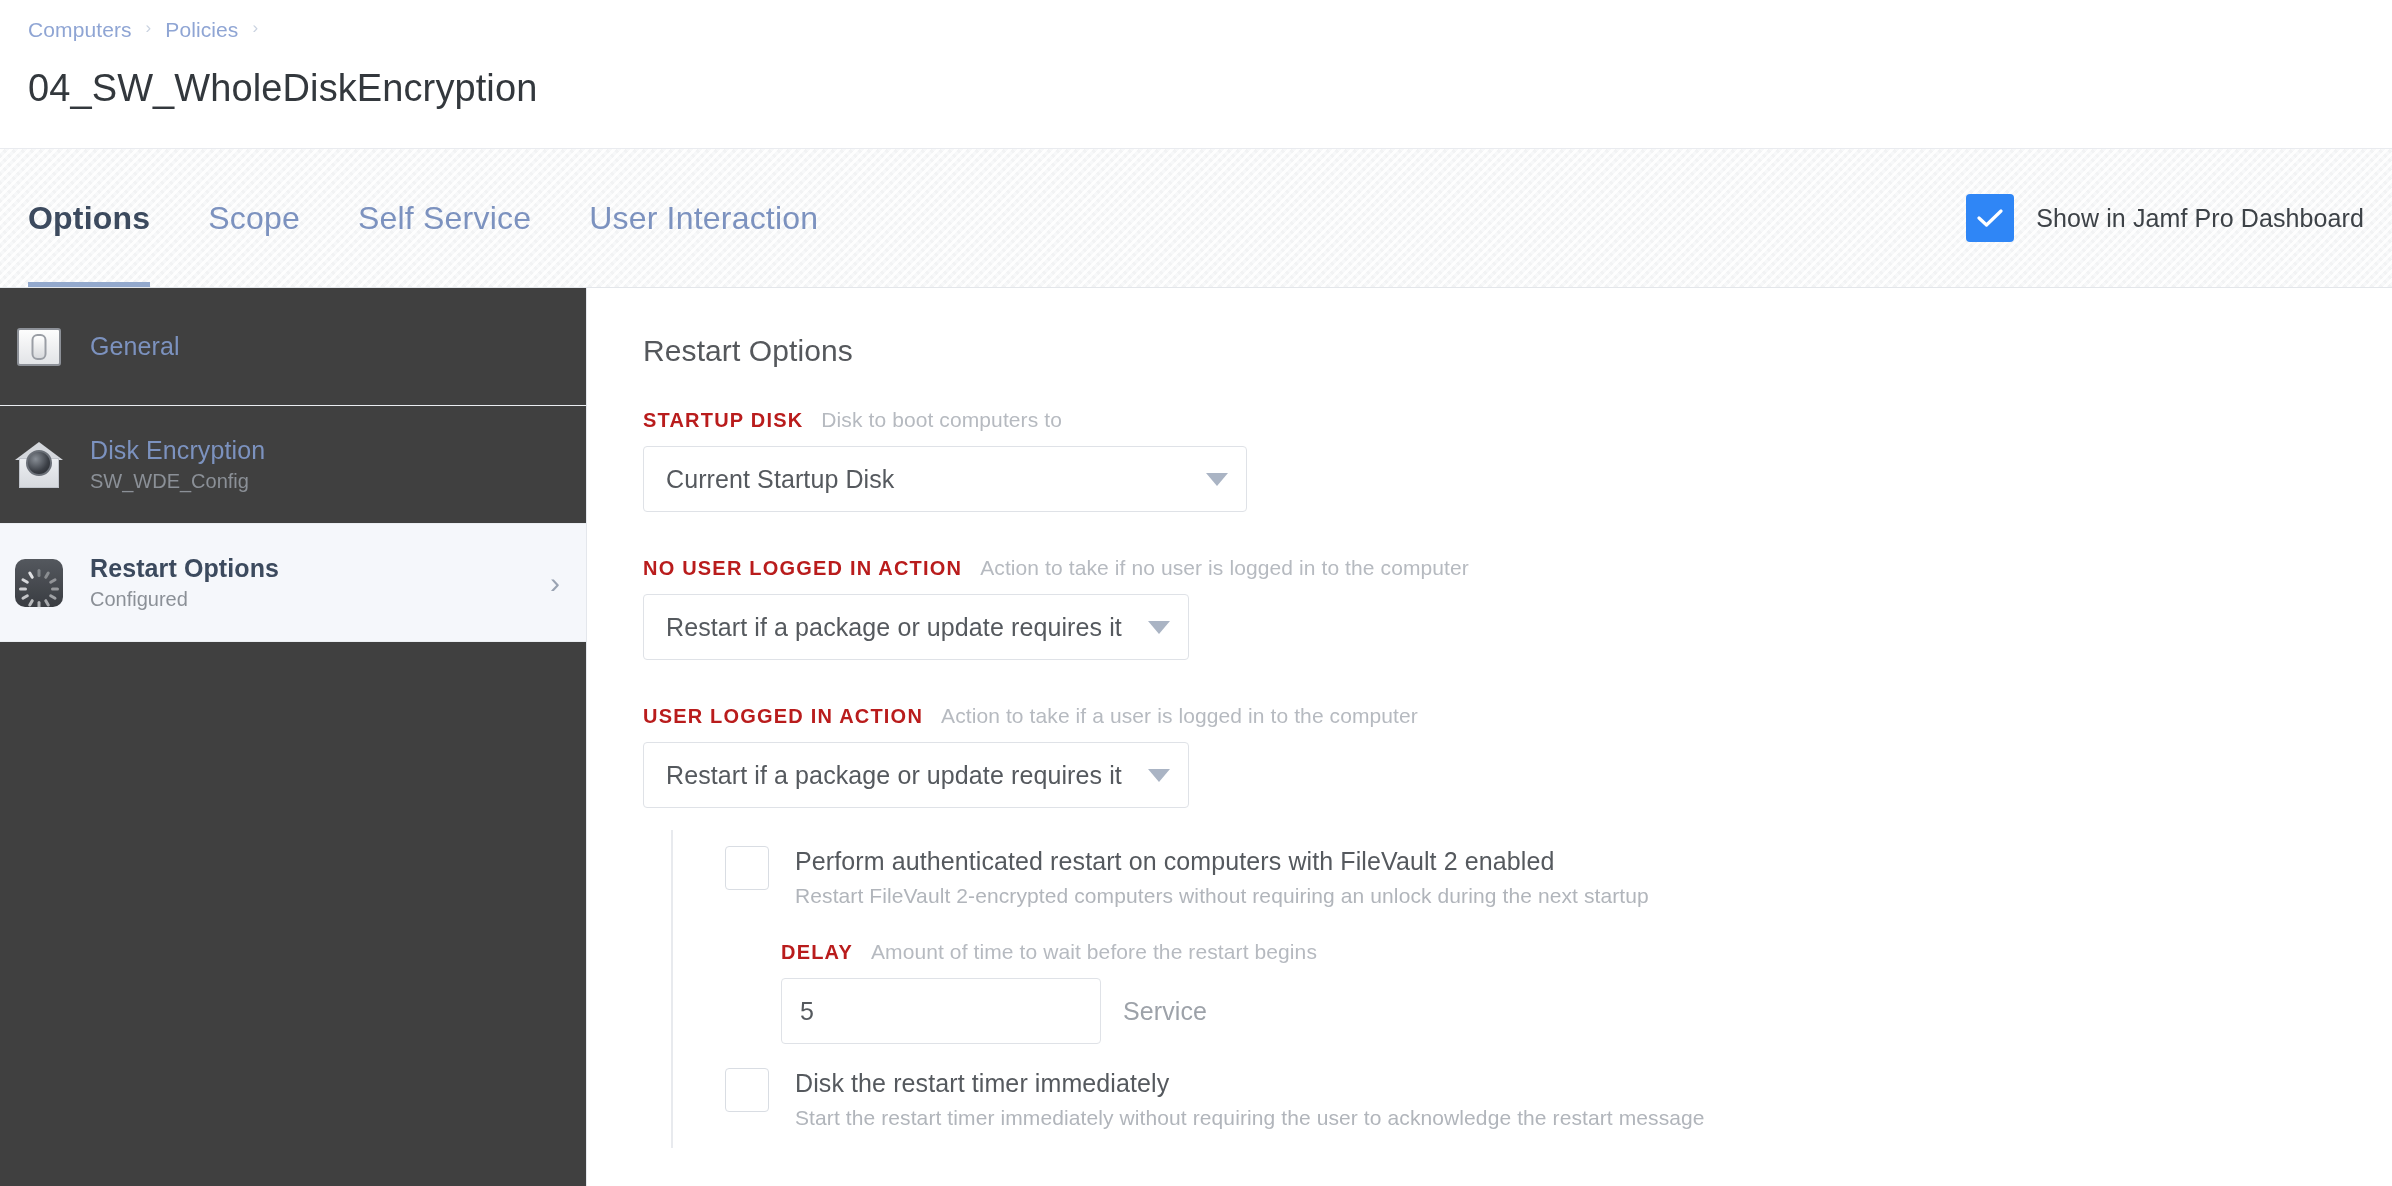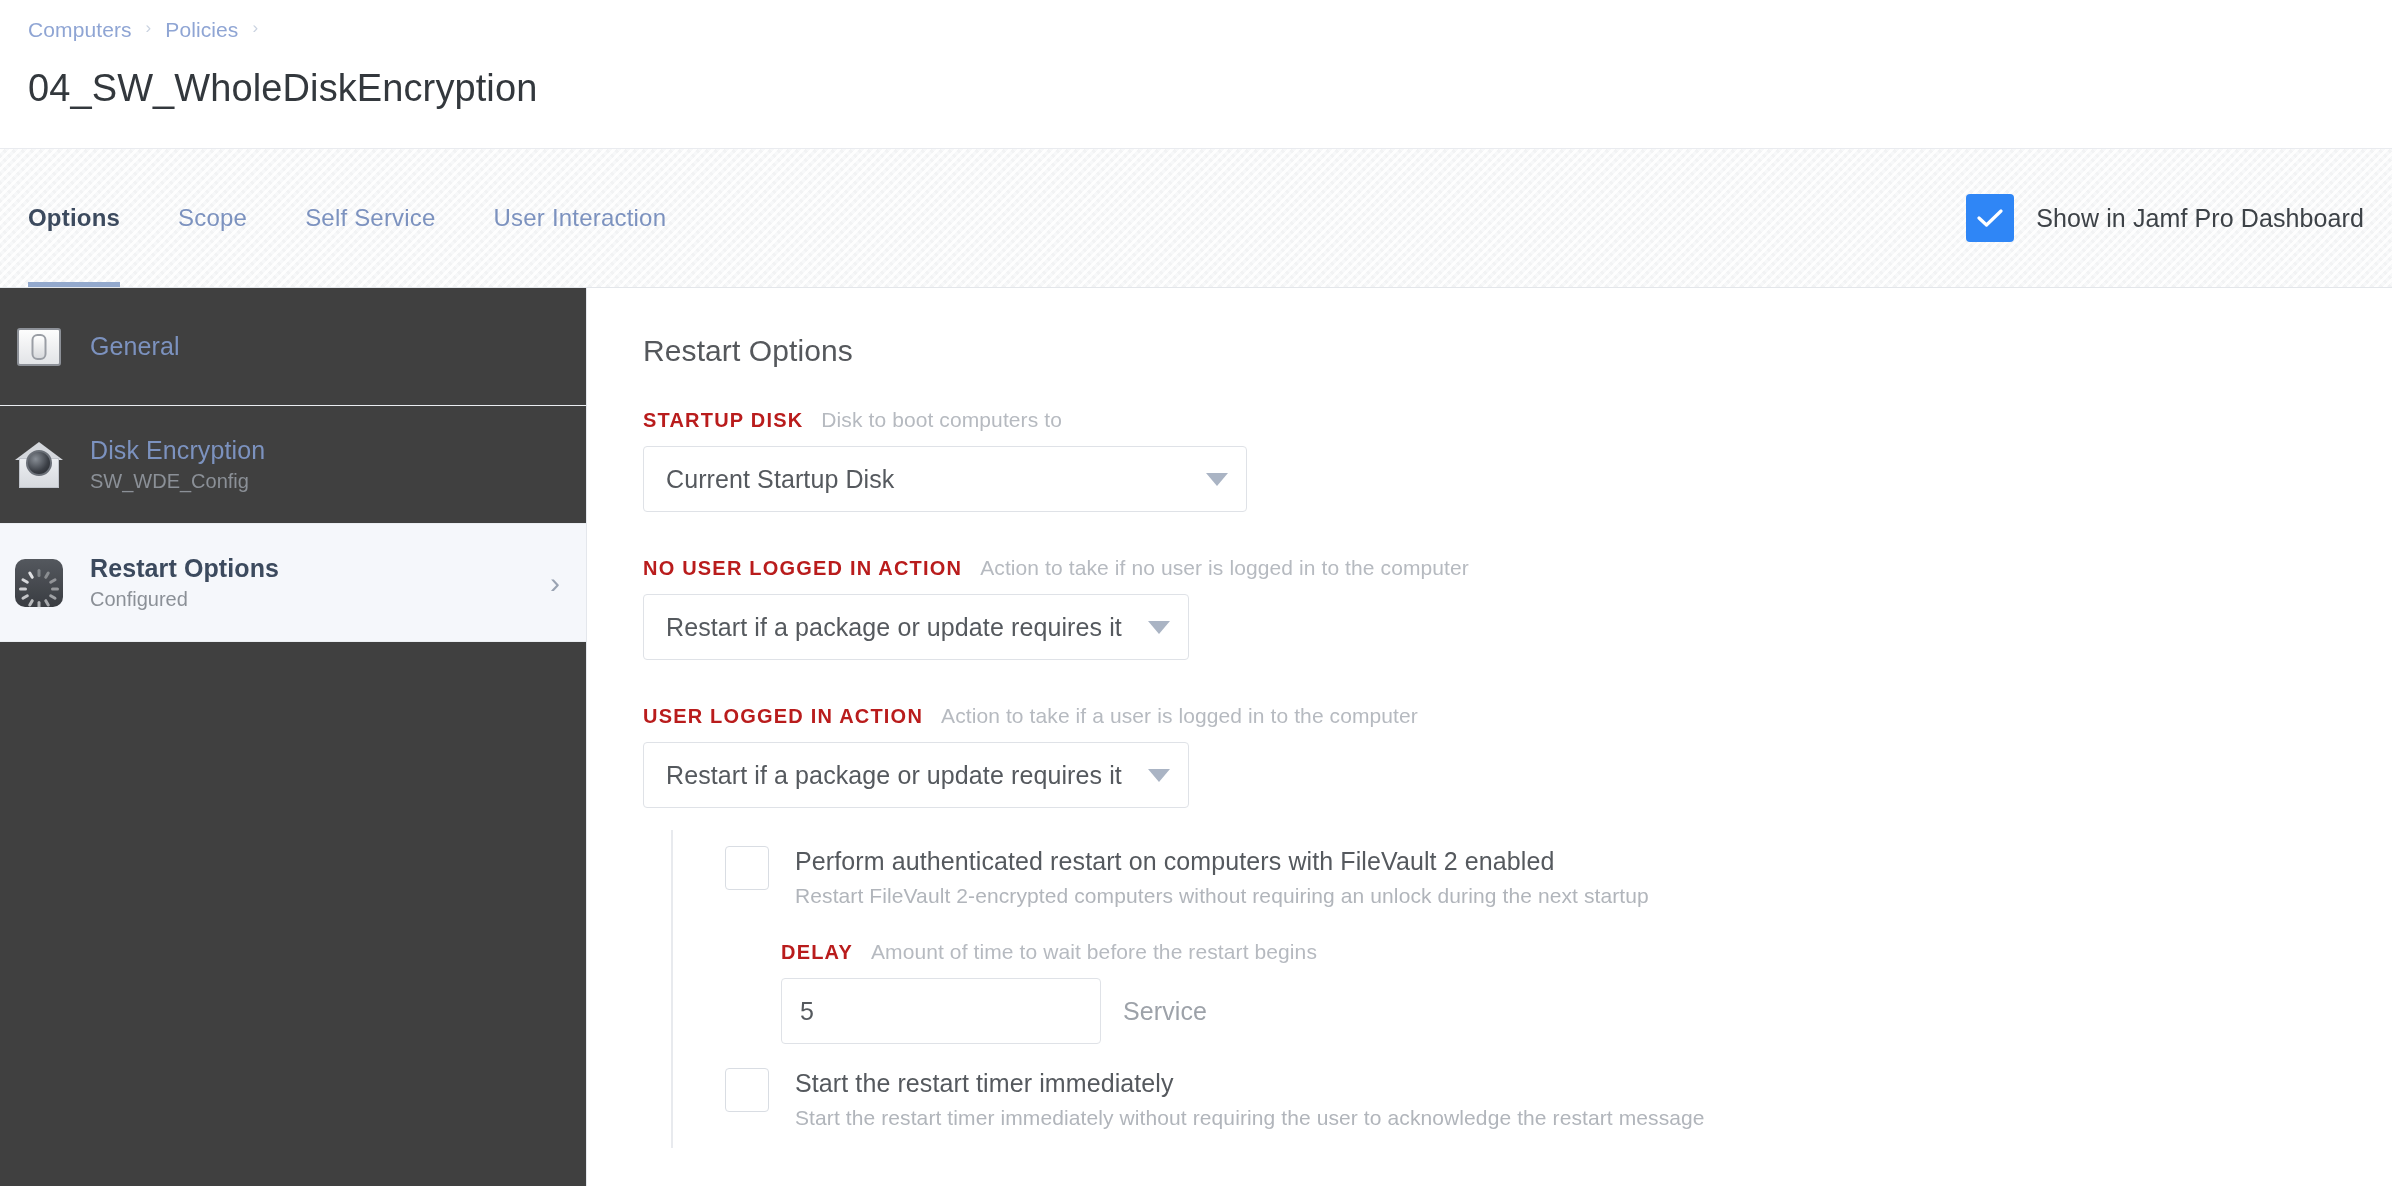--- a/index.html
+++ b/index.html
@@ -58,21 +58,21 @@
       linear-gradient(135deg, rgba(255,255,255,.85) 25%, transparent 25%, transparent 50%, rgba(255,255,255,.85) 50%, rgba(255,255,255,.85) 75%, transparent 75%),
       linear-gradient(45deg, rgba(0,0,0,.018) 25%, transparent 25%, transparent 50%, rgba(0,0,0,.018) 50%, rgba(0,0,0,.018) 75%, transparent 75%);
     background-size: 9px 9px, 9px 9px;
   }
   .tabs { display: flex; align-items: center; height: 100%; }
   .tab {
     position: relative;
     height: 100%;
     display: flex;
     align-items: center;
-    font-size: 24px;
+    font-size: 32px;
     color: #7c92bf;
     margin-right: 58px;
     cursor: pointer;
     letter-spacing: .2px;
     text-align: right;
   }
   .tab.active { color: #3c4a5e; font-weight: 700; }
   .tab.active::after {
     content: "";
     position: absolute;
@@ -479,20 +479,20 @@
         </div>
         <div class="num-row">
           <input class="num-input" type="text" value="5" style="">
           <span class="num-unit">Service</span>
         </div>
       </div>
 
       <div class="cb-row">
         <span class="cb-empty"></span>
         <span class="cb-texts">
-          <span class="cb-title" style="display:block">Start the restart timer immediately</span>
+          <span class="cb-title" style="display:block">Disk the restart timer immediately</span>
           <span class="cb-desc" style="display:block">Start the restart timer immediately without requiring the user to acknowledge the restart message</span>
         </span>
       </div>
 
     </div>
   </div>
 </div>
 
 </body></html>

